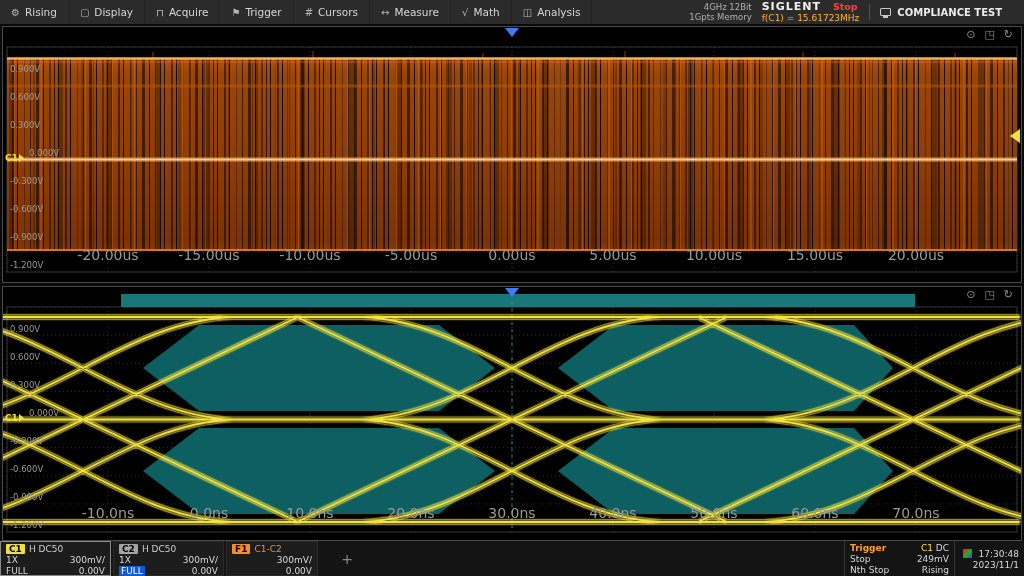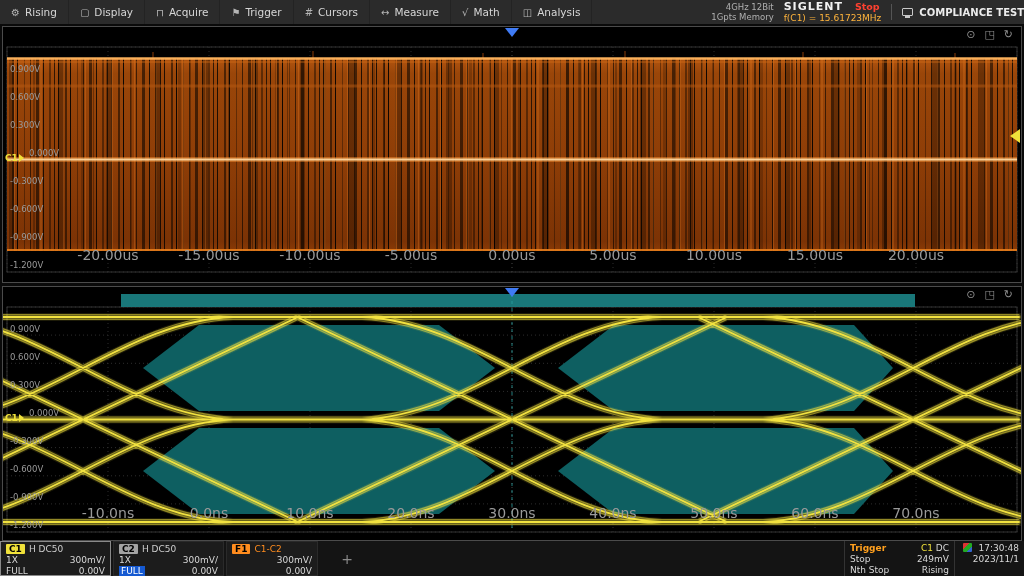--- a/index.html
+++ b/index.html
@@ -7,21 +7,21 @@
     font-family:"DejaVu Sans","Liberation Sans",sans-serif;color:#ccc}
 
   
   .menubar{position:absolute;top:0;left:0;width:1024px;height:24px;background:#2b2b2b;
     display:flex;align-items:center;z-index:10}
   .menu-items{display:flex;height:100%}
   .menu-item{display:flex;align-items:center;gap:5px;padding:0 11px;font-size:10.5px;
     color:#d6d6d6;border-right:1px solid #232323;cursor:pointer}
   .menu-item .mi{color:#b5b5b5;font-size:10px}
   .flex-spacer{flex:1}
-  .mb-right{display:flex;align-items:center;gap:10px;padding-right:0;height:100%}
+  .mb-right{display:flex;align-items:center;gap:10px;padding-right:22px;height:100%}
   .specbox{text-align:right;font-size:8.5px;line-height:10px;color:#b0b0b0}
   .brandbox{display:flex;flex-direction:column;justify-content:center}
   .brandrow{display:flex;align-items:baseline;gap:12px}
   .brand{font-size:11px;font-weight:bold;color:#f2f2f2;letter-spacing:1px}
   .acqstop{font-size:9.5px;font-weight:bold;color:#ff4130}
   .freq{font-size:9px;color:#ffb43c;line-height:11px}
   .vsep{width:1px;height:16px;background:#555}
   .compliance{display:flex;align-items:center;font-size:10px;font-weight:bold;color:#ececec}
   .scr-icon{width:11px;height:8px;border:1px solid #c8c8c8;border-radius:1px;position:relative;margin-right:6px}
   .scr-icon::after{content:"";position:absolute;left:2px;right:2px;bottom:-3px;height:2px;background:#c8c8c8}
@@ -61,21 +61,21 @@
   .fsrc{color:#ff8c1e}
   .sel{background:#1559d1;color:#fff;padding:0 2px}
   .addbtn{width:30px;display:flex;align-items:center;justify-content:center;color:#8a8a8a;
     font-size:14px;cursor:pointer}
   .tb{width:128px;border-left:1px solid #333}
   .tbtitle{color:#f0f0f0;font-weight:bold}
   .tr{width:110px;border-left:1px solid #333}
   .trtitle{color:#ffa01e;font-weight:bold}
   .c1txt{color:#f0e13a}
   .clockblk{width:70px;border-left:1px solid #333;display:flex;flex-direction:column;
-    }
+    justify-content:center}
   .clockblk .sbrow{justify-content:flex-end}
   .neticon{width:9px;height:9px;border-radius:1px;margin-right:3px;
     background:linear-gradient(135deg,#d33 0%,#d33 34%,#2a2 34%,#2a2 67%,#36c 67%)}
 </style>
 </head>
 <body>
 
 <div class="menubar">
   <div class="menu-items">
     <div class="menu-item">

